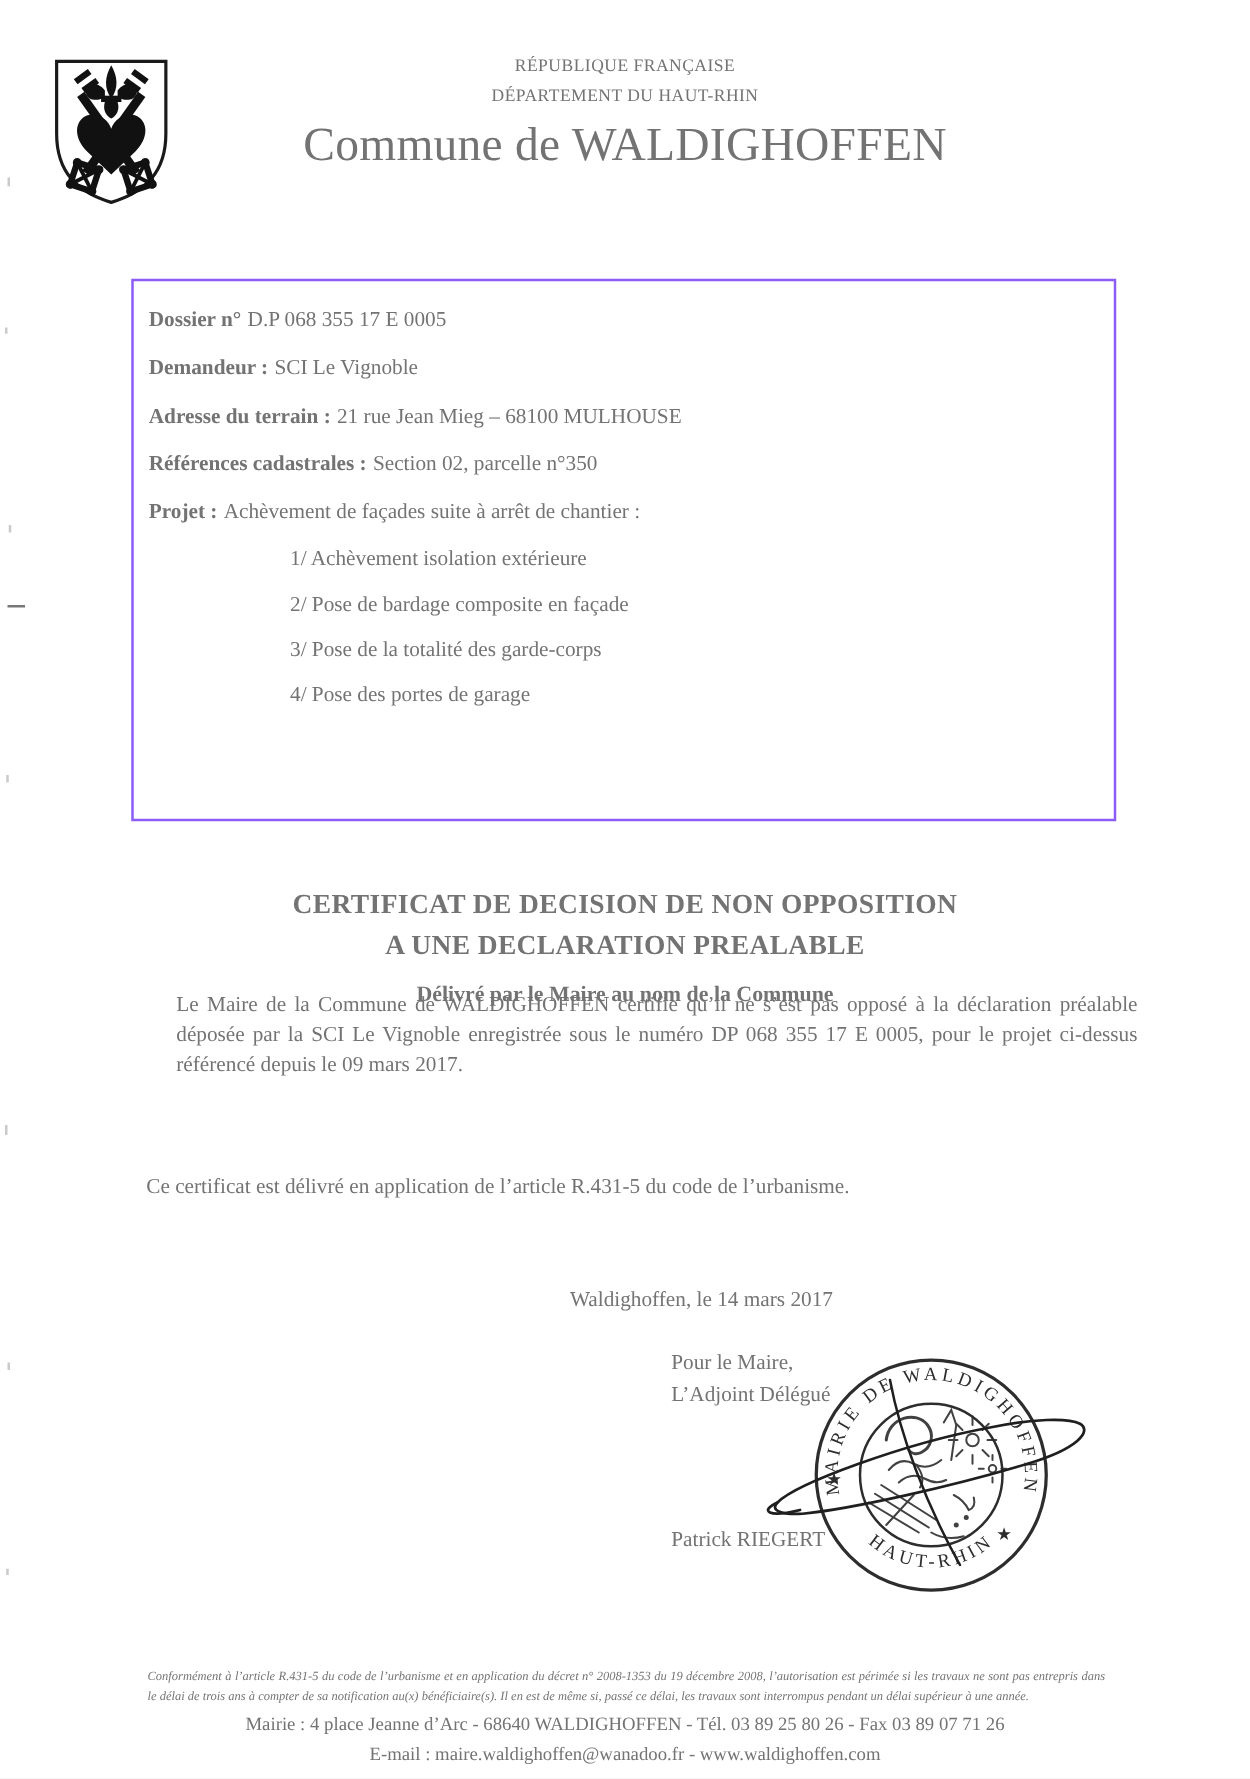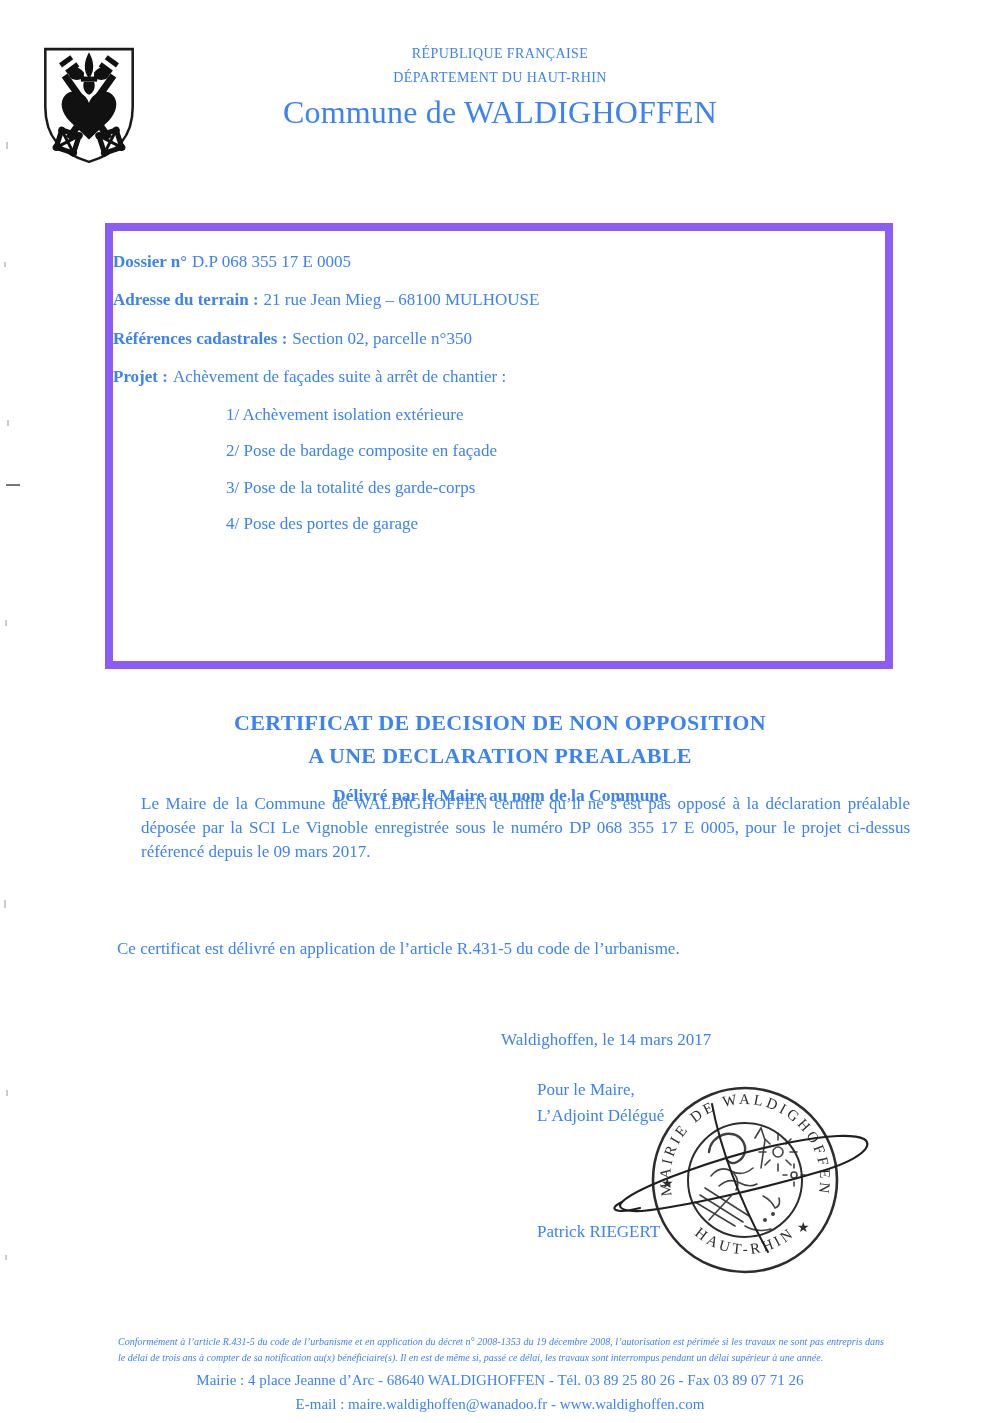--- a/index.html
+++ b/index.html
@@ -2,48 +2,48 @@
 <html lang="fr"><head>
 <meta charset="utf-8">
 <style>
   html,body{margin:0;padding:0;background:#e8e8e8;}
   .page{
     position:relative;
     width:1000px;height:1423px;
     margin:0 auto;
     background:#ffffff;
     font-family:"Liberation Serif","DejaVu Serif",serif;
-    color:#3b82f6;
+    color:#737373;
     overflow:hidden;
   }
   
   .crest{position:absolute;left:38px;top:42px;width:102px;height:126px;}
   .hdr{position:absolute;left:0;width:100%;text-align:center;letter-spacing:.4px;}
   .hdr-rf{top:46px;font-size:14px;}
   .hdr-dept{top:70px;font-size:14px;}
-  .hdr-commune{top:94px;font-size:32px;letter-spacing:.2px;}
+  .hdr-commune{top:94px;font-size:38px;letter-spacing:.2px;}
   .hdr-arr{top:137px;font-size:14px;}
   
   .dossier-box{
     position:absolute;left:105px;top:223px;width:758px;height:398px;
-    border:8px solid #8b5cf6;
-    padding:20px 14px 12px 0;
+    border:2px solid #8b5cf6;
+    padding:20px 14px 12px 12px;
   }
   .field{margin:0 0 17px 0;font-size:17px;line-height:1.25;}
   .field b{margin-right:5px;}
   .proj-item{margin:0 0 15px 113px;font-size:17px;line-height:1.25;}
   
   .title-block{position:absolute;left:0;top:710px;width:100%;text-align:center;}
   .title-l1,.title-l2{font-size:22px;font-weight:bold;letter-spacing:.3px;margin:0 0 7px 0;}
   .title-l3{font-size:17.5px;font-weight:bold;margin:16px;}
   
   .para{position:absolute;left:117px;width:769px;font-size:17px;line-height:1.42;margin:0;}
   .para-1{top:792px;text-align:justify;margin-left:24px;}
   .para-2{top:937px;}
-  .dateline{position:absolute;left:501px;top:1030px;font-size:17px;}
+  .dateline{position:absolute;left:456px;top:1030px;font-size:17px;}
   .sig-block{position:absolute;left:537px;top:1077px;font-size:17px;line-height:1.55;}
   .signer-name{position:absolute;left:537px;top:1222px;font-size:17px;}
   .stamp{position:absolute;left:645px;top:1080px;width:200px;height:200px;}
   .signature{position:absolute;left:592px;top:1087px;width:300px;height:175px;}
   
   .legal{
     position:absolute;left:118px;top:1334px;width:766px;
     font-size:10px;font-style:italic;line-height:1.6;text-align:justify;margin:0;
   }
   .addr{position:absolute;left:0;width:100%;text-align:center;font-size:15px;}
@@ -97,20 +97,23 @@
     <path fill="#111" d="M50,60 C47,50 34,45 27,52 C20,59 23,70 31,78 L50,96 L69,78 C77,70 80,59 73,52 C66,45 53,50 50,60 Z"></path>
   </svg>
 
   <div class="hdr hdr-rf">RÉPUBLIQUE FRANÇAISE</div>
   <div class="hdr hdr-dept">DÉPARTEMENT DU HAUT-RHIN</div>
   <div class="hdr hdr-commune">Commune de WALDIGHOFFEN</div>
 
   <div class="dossier-box">
     <p class="field">
       <b>Dossier n°</b><span>D.P 068 355 17 E 0005</span>
+    </p>
+    <p class="field">
+      <b>Demandeur :</b><span>SCI Le Vignoble</span>
     </p>
     <p class="field">
       <b>Adresse du terrain :</b><span>21 rue Jean Mieg – 68100 MULHOUSE</span>
     </p>
     <p class="field">
       <b>Références cadastrales :</b><span>Section 02, parcelle n°350</span>
     </p>
     <p class="field">
       <b>Projet :</b><span>Achèvement de façades suite à arrêt de chantier :</span>
     </p>

